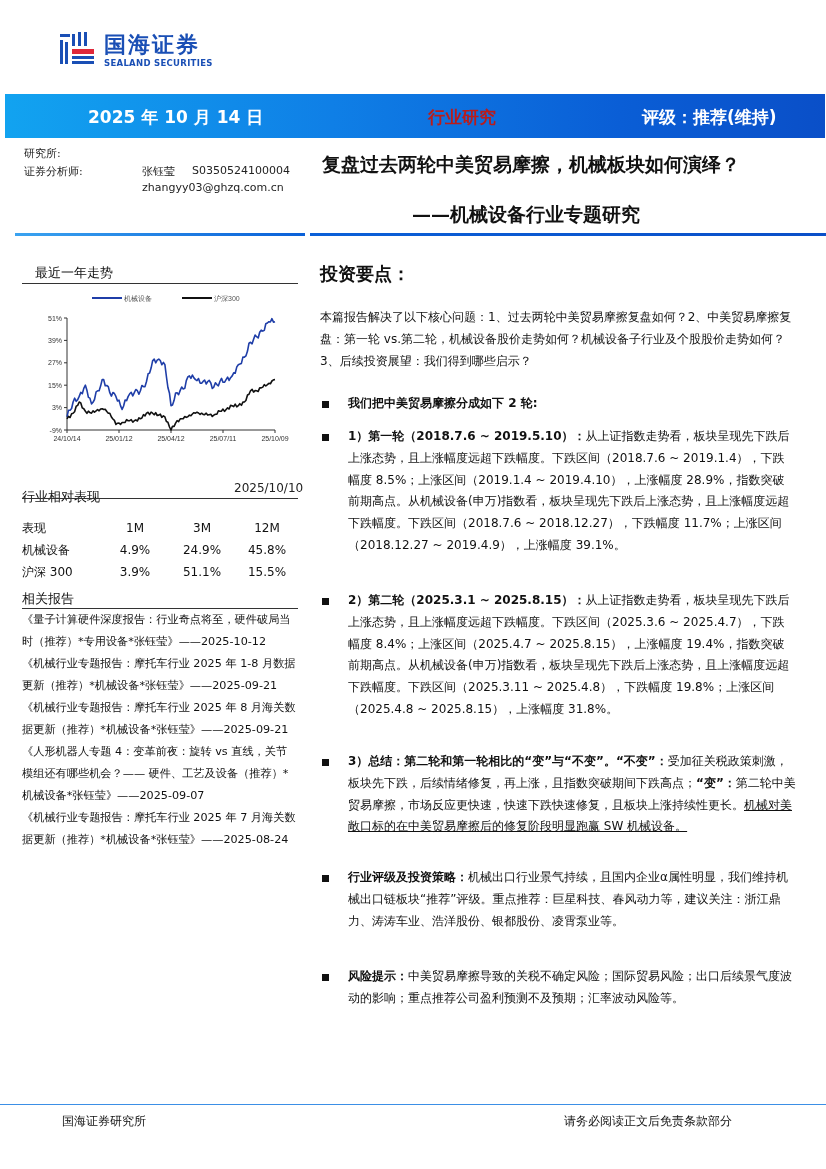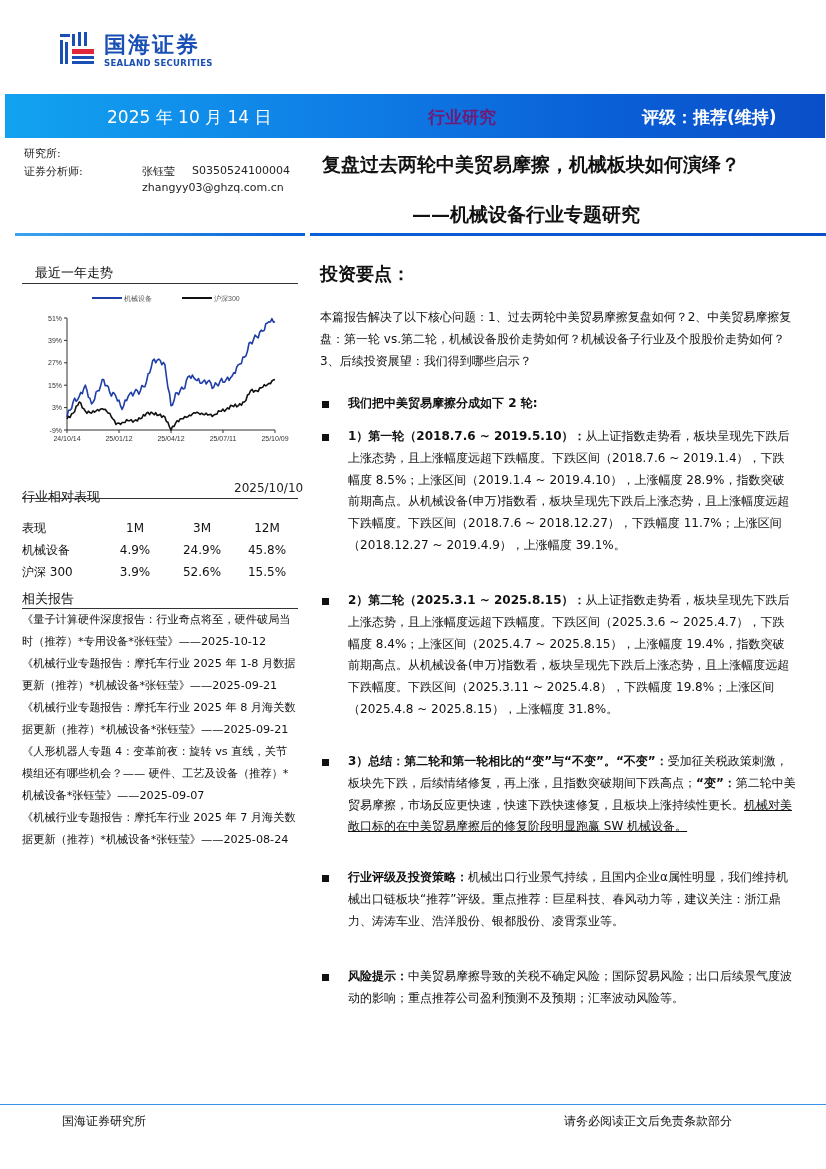--- a/index.html
+++ b/index.html
@@ -6,22 +6,22 @@
   body { width:826px; height:1169px; position:relative; overflow:hidden;
          font-family:"DejaVu Sans","Liberation Sans",sans-serif; color:#111; }
   .abs { position:absolute; }
   
   .logo-mark { left:60px; top:32px; width:34px; height:34px; }
   .logo-cn { left:104px; top:30px; font-size:22px; font-weight:bold; color:#1a4fb5; letter-spacing:2px; white-space:nowrap; }
   .logo-en { left:104px; top:58px; font-size:8.5px; font-weight:bold; color:#1a4fb5; white-space:nowrap; letter-spacing:0.3px; }
   
   .band { left:5px; top:94px; width:820px; height:44px;
           background:linear-gradient(90deg,#12a3f0 0%,#0f7fe6 40%,#0a5ed6 75%,#0a4fc8 100%); }
-  .band-date { left:88px; top:106px; font-size:17px; font-weight:normal; color:#fff; white-space:nowrap;margin-left:19px; }
-  .band-type { left:428px; top:106px; font-size:17px; font-weight:bold; color:#701a75; white-space:nowrap; }
+  .band-date { left:88px; top:106px; font-size:17px; font-weight:bold; color:#fff; white-space:nowrap; }
+  .band-type { left:428px; top:106px; font-size:17px; font-weight:bold; color:#b91c1c; white-space:nowrap; }
   .band-rating { left:642px; top:106px; font-size:17px; font-weight:bold; color:#fff; white-space:nowrap; }
   
   .small { font-size:11px; color:#222; white-space:nowrap; }
   
   .main-title { left:322px; top:152px; font-size:19px; font-weight:bold; white-space:nowrap; font-family:"DejaVu Serif","Liberation Serif",serif; }
   .sub-title { left:412px; top:202px; font-size:19px; font-weight:bold; white-space:nowrap; font-family:"DejaVu Serif","Liberation Serif",serif; }
   .rule-blue-short { left:15px; top:233px; width:290px; height:3px; background:linear-gradient(90deg,#3aa3f0,#0a60d8); }
   .rule-blue-long { left:310px; top:233px; width:516px; height:3px; background:linear-gradient(90deg,#0a60d8,#0a4fc8); }
   
   .sec-title { font-size:13px; color:#111; white-space:nowrap; font-family:"DejaVu Serif","Liberation Serif",serif; }
@@ -136,21 +136,21 @@
   </tr>
   <tr>
     <td>机械设备</td>
     <td class="num">4.9%</td>
     <td class="num">24.9%</td>
     <td class="num">45.8%</td>
   </tr>
   <tr>
     <td>沪深 300</td>
     <td class="num">3.9%</td>
-    <td class="num">52.6%</td>
+    <td class="num">51.1%</td>
     <td class="num">15.5%</td>
   </tr>
 </tbody>
   </table>
 
 <div class="abs sec-title" style="left:22px;top:590px;">相关报告</div>
 <div class="abs sec-rule" style="left:22px;top:608px;width:276px;"></div>
 <div class="abs reports">
   <p>《量子计算硬件深度报告：行业奇点将至，硬件破局当时（推荐）*专用设备*张钰莹》——2025-10-12</p>
   <p>《机械行业专题报告：摩托车行业 2025 年 1-8 月数据更新（推荐）*机械设备*张钰莹》——2025-09-21</p>

